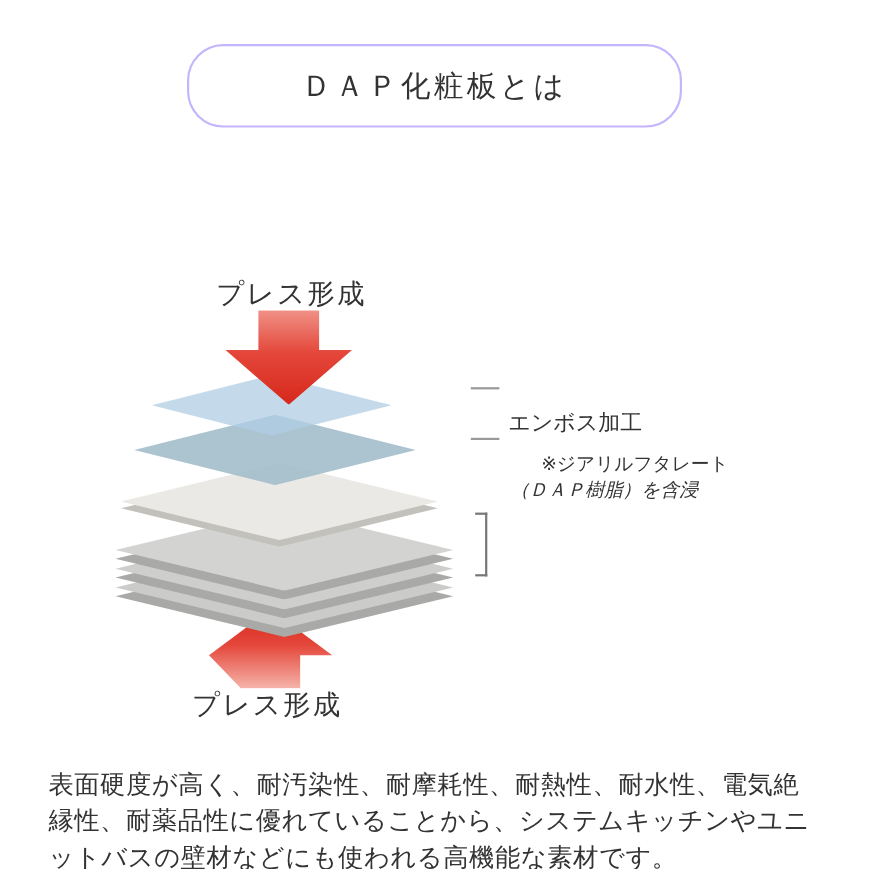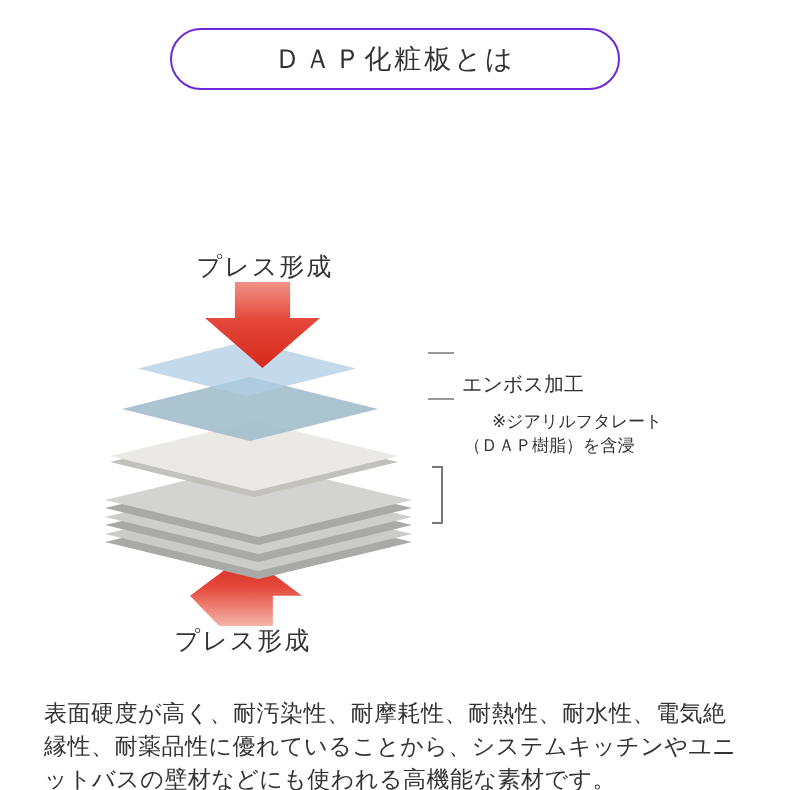--- a/index.html
+++ b/index.html
@@ -5,22 +5,22 @@
   html, body { margin: 0; padding: 0; background: #ffffff; }
   body {
     width: 790px; height: 790px;
     font-family: "Liberation Sans", "DejaVu Sans", sans-serif;
     color: #333333;
   }
   .page { position: relative; width: 790px; height: 790px; overflow: hidden; background: #fff; }
 
   
   .title-badge {
-    position: absolute; left: 170px; top: 28px; width: 450px; height: 62px;
-    border: 2px solid #6d28d9; border-radius: 33px; box-sizing: border-box;
+    position: absolute; left: 170px; top: 40px; width: 450px; height: 76px;
+    border: 2px solid #c4b5fd; border-radius: 33px; box-sizing: border-box;
     display: flex; align-items: center; justify-content: center;
   }
   .title-badge .title-text { font-size: 27px; letter-spacing: 3px; font-weight: 500; }
 
   
   .para {
     position: absolute; left: 44px; width: 704px;
     font-size: 23px; line-height: 33px; letter-spacing: 0.5px;
     text-align: left; font-weight: 500;
   }
@@ -66,21 +66,21 @@
   .leader-emboss   { left: 428px; top: 114px; }
   .leader-titanium { left: 428px; top: 160px; }
 
   .dlabel { position: absolute; font-size: 20px; z-index: 10; white-space: nowrap; font-weight: 500; }
   .label-emboss   { left: 462px; top: 101px; margin-top: 32px; }
   .label-titanium { left: 462px; top: 147px; }
   .label-base     { left: 460px; top: 240px; }
 
   .note { position: absolute; font-size: 17px; z-index: 10; white-space: nowrap; }
   .note1 { left: 456px; top: 172px; margin-left: 36px; }
-  .note2 { left: 464px; top: 196px; }
+  .note2 { left: 464px; top: 196px; font-style: italic; }
 
   .bracket {
     position: absolute; left: 432px; top: 228px; width: 11px; height: 58px; z-index: 10;
     border-top: 2px solid #777777; border-right: 2px solid #777777; border-bottom: 2px solid #777777;
     box-sizing: border-box;
   }
 </style>
 </head>
 <body>
 

